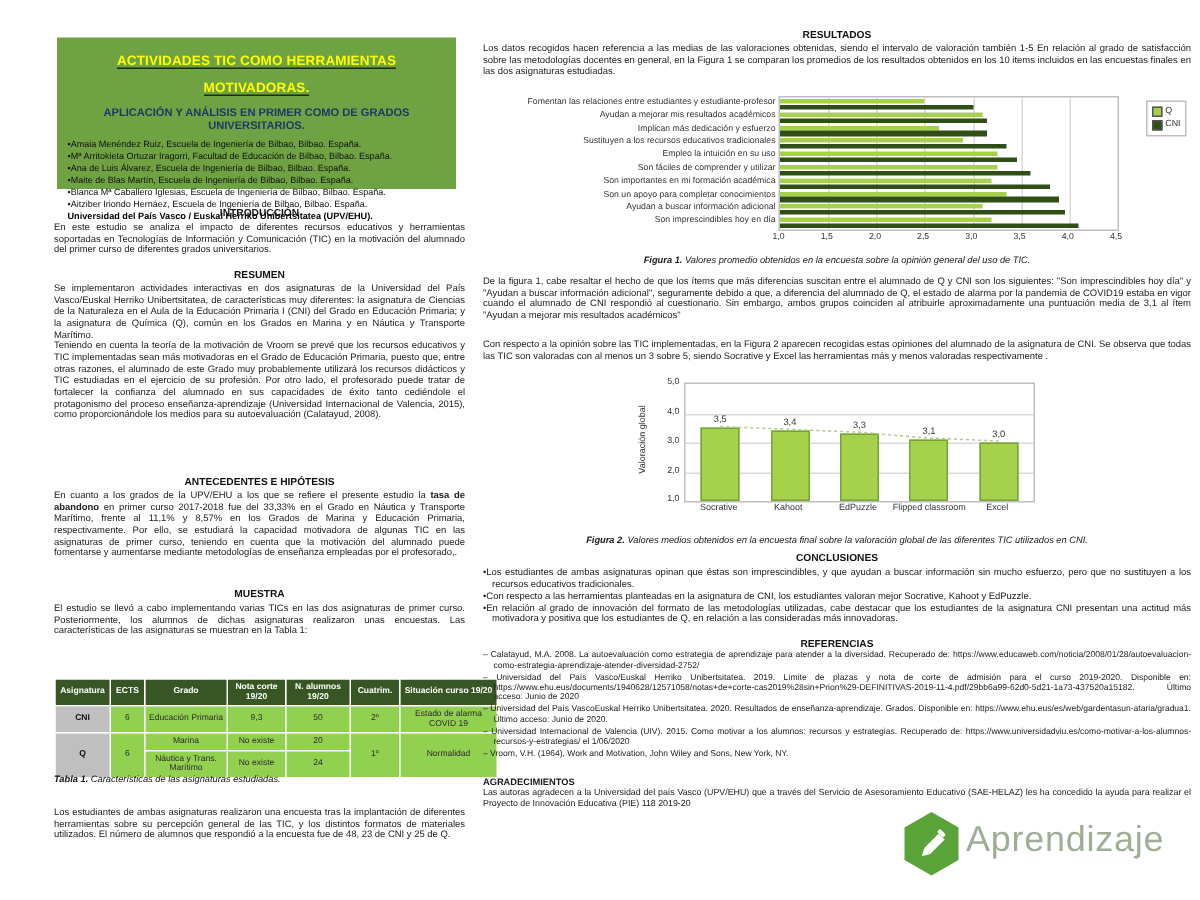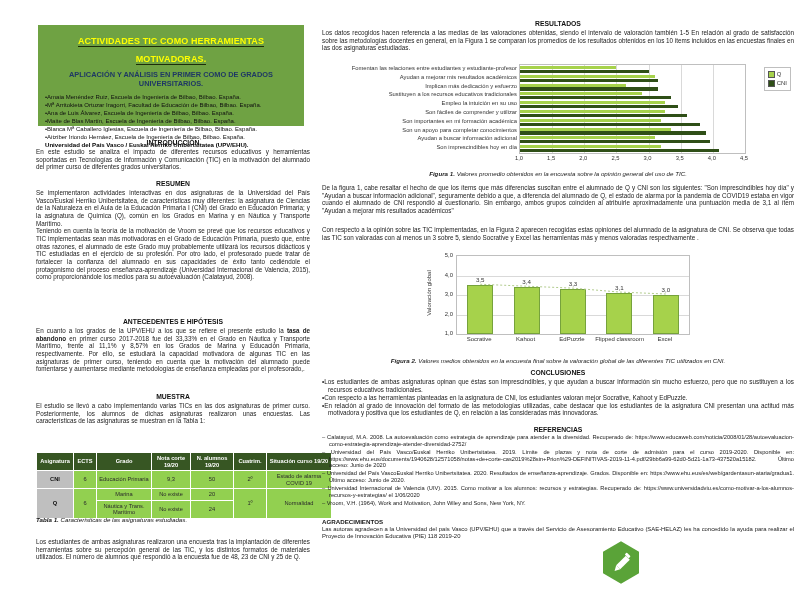--- a/index.html
+++ b/index.html
@@ -281,13 +281,14 @@
   <div class="body-p abs" style="top:526px;font-size:5.9px">Las autoras agradecen a la Universidad del país Vasco (UPV/EHU) que a través del Servicio de Asesoramiento Educativo (SAE-HELAZ) les ha concedido la ayuda para realizar el Proyecto de Innovación Educativa (PIE) 118 2019-20</div>
 
   <svg class="abs" style="left:279px;top:540px" width="40" height="45" viewBox="0 0 100 110">
     <polygon points="50,2 95,28 95,82 50,108 5,82 5,28" fill="#5aa338"></polygon>
     <g>
       <polygon points="38,62 62,38 72,48 48,72" fill="#ffffff"></polygon>
       <polygon points="34,76 38,62 48,72" fill="#ffffff"></polygon>
       <rect x="60" y="34" width="14" height="7" rx="2" transform="rotate(45 67 37)" fill="#ffffff"></rect>
     </g>
   </svg>
+  <div id="logo-text">Aprendizaje</div>
 </div>
 
 </body></html>

